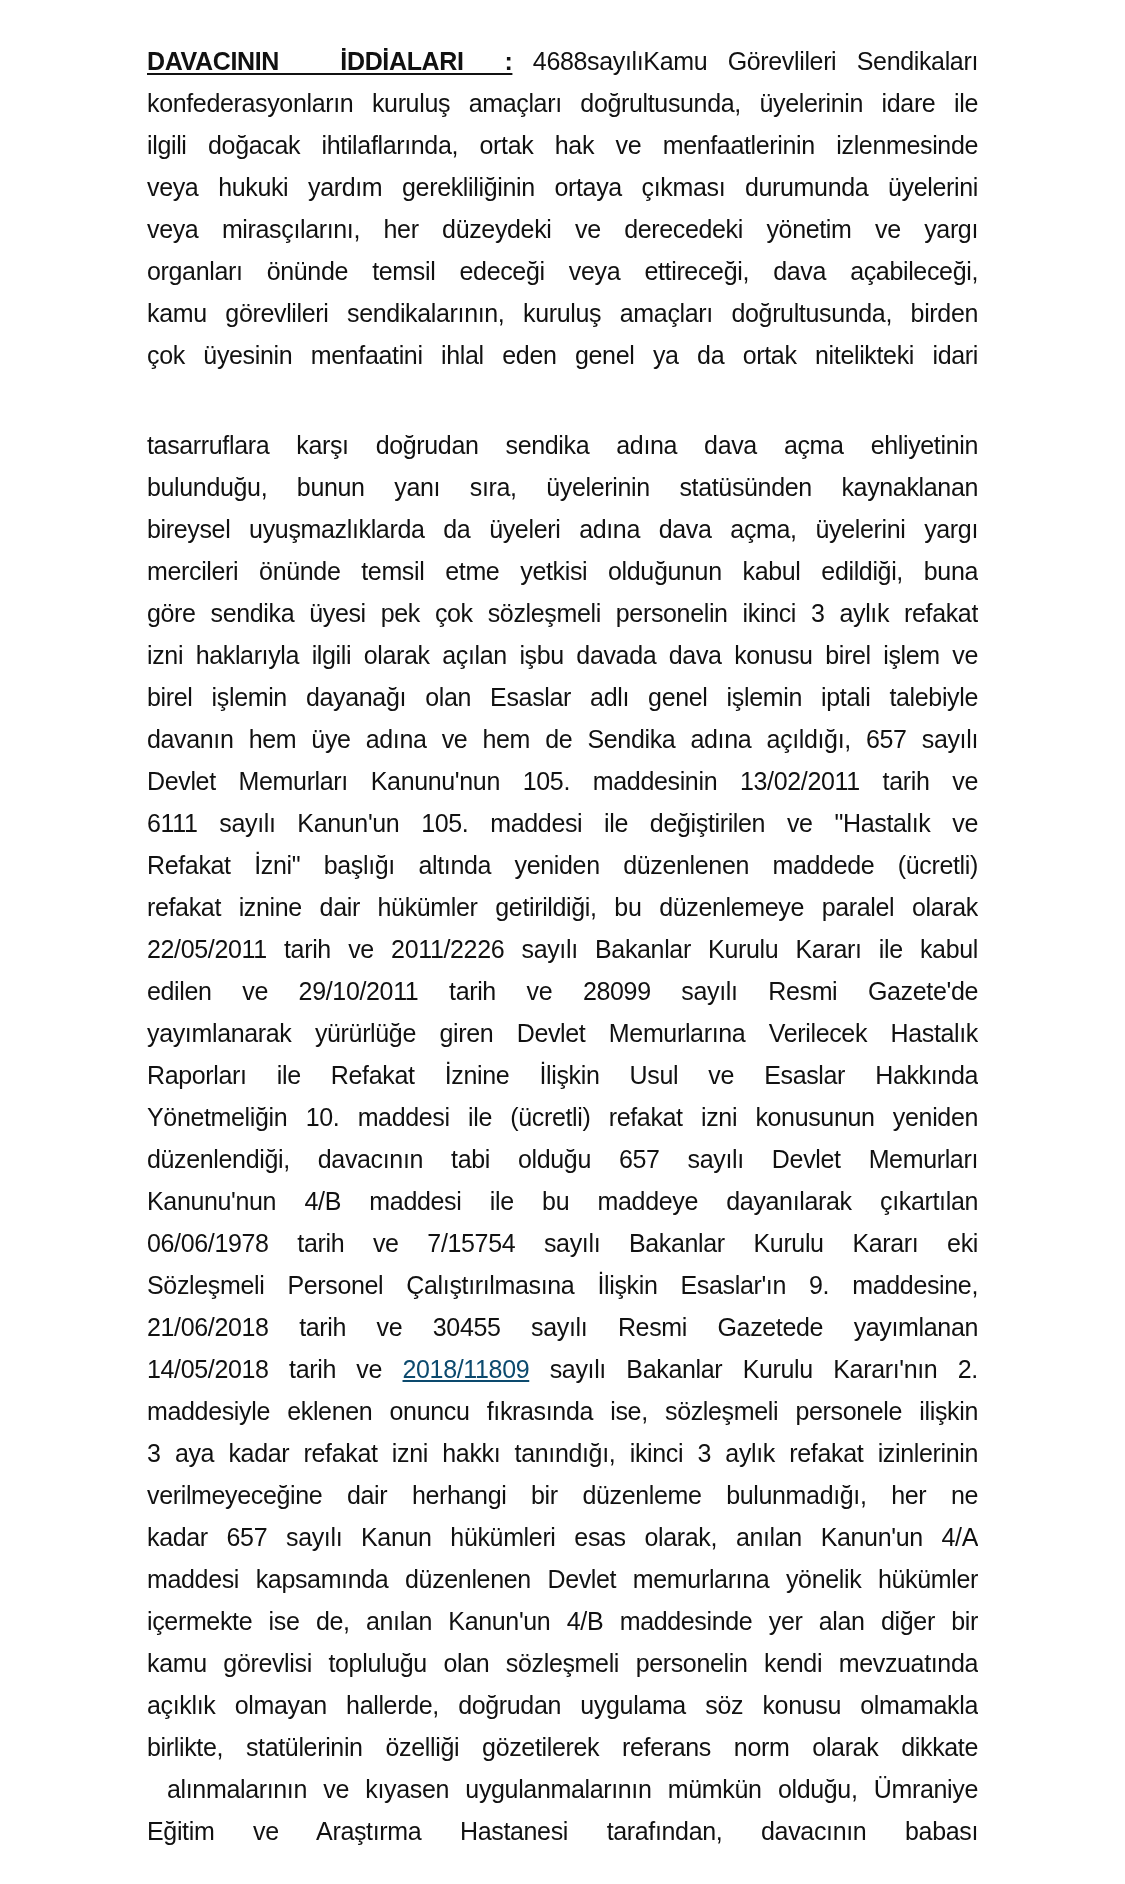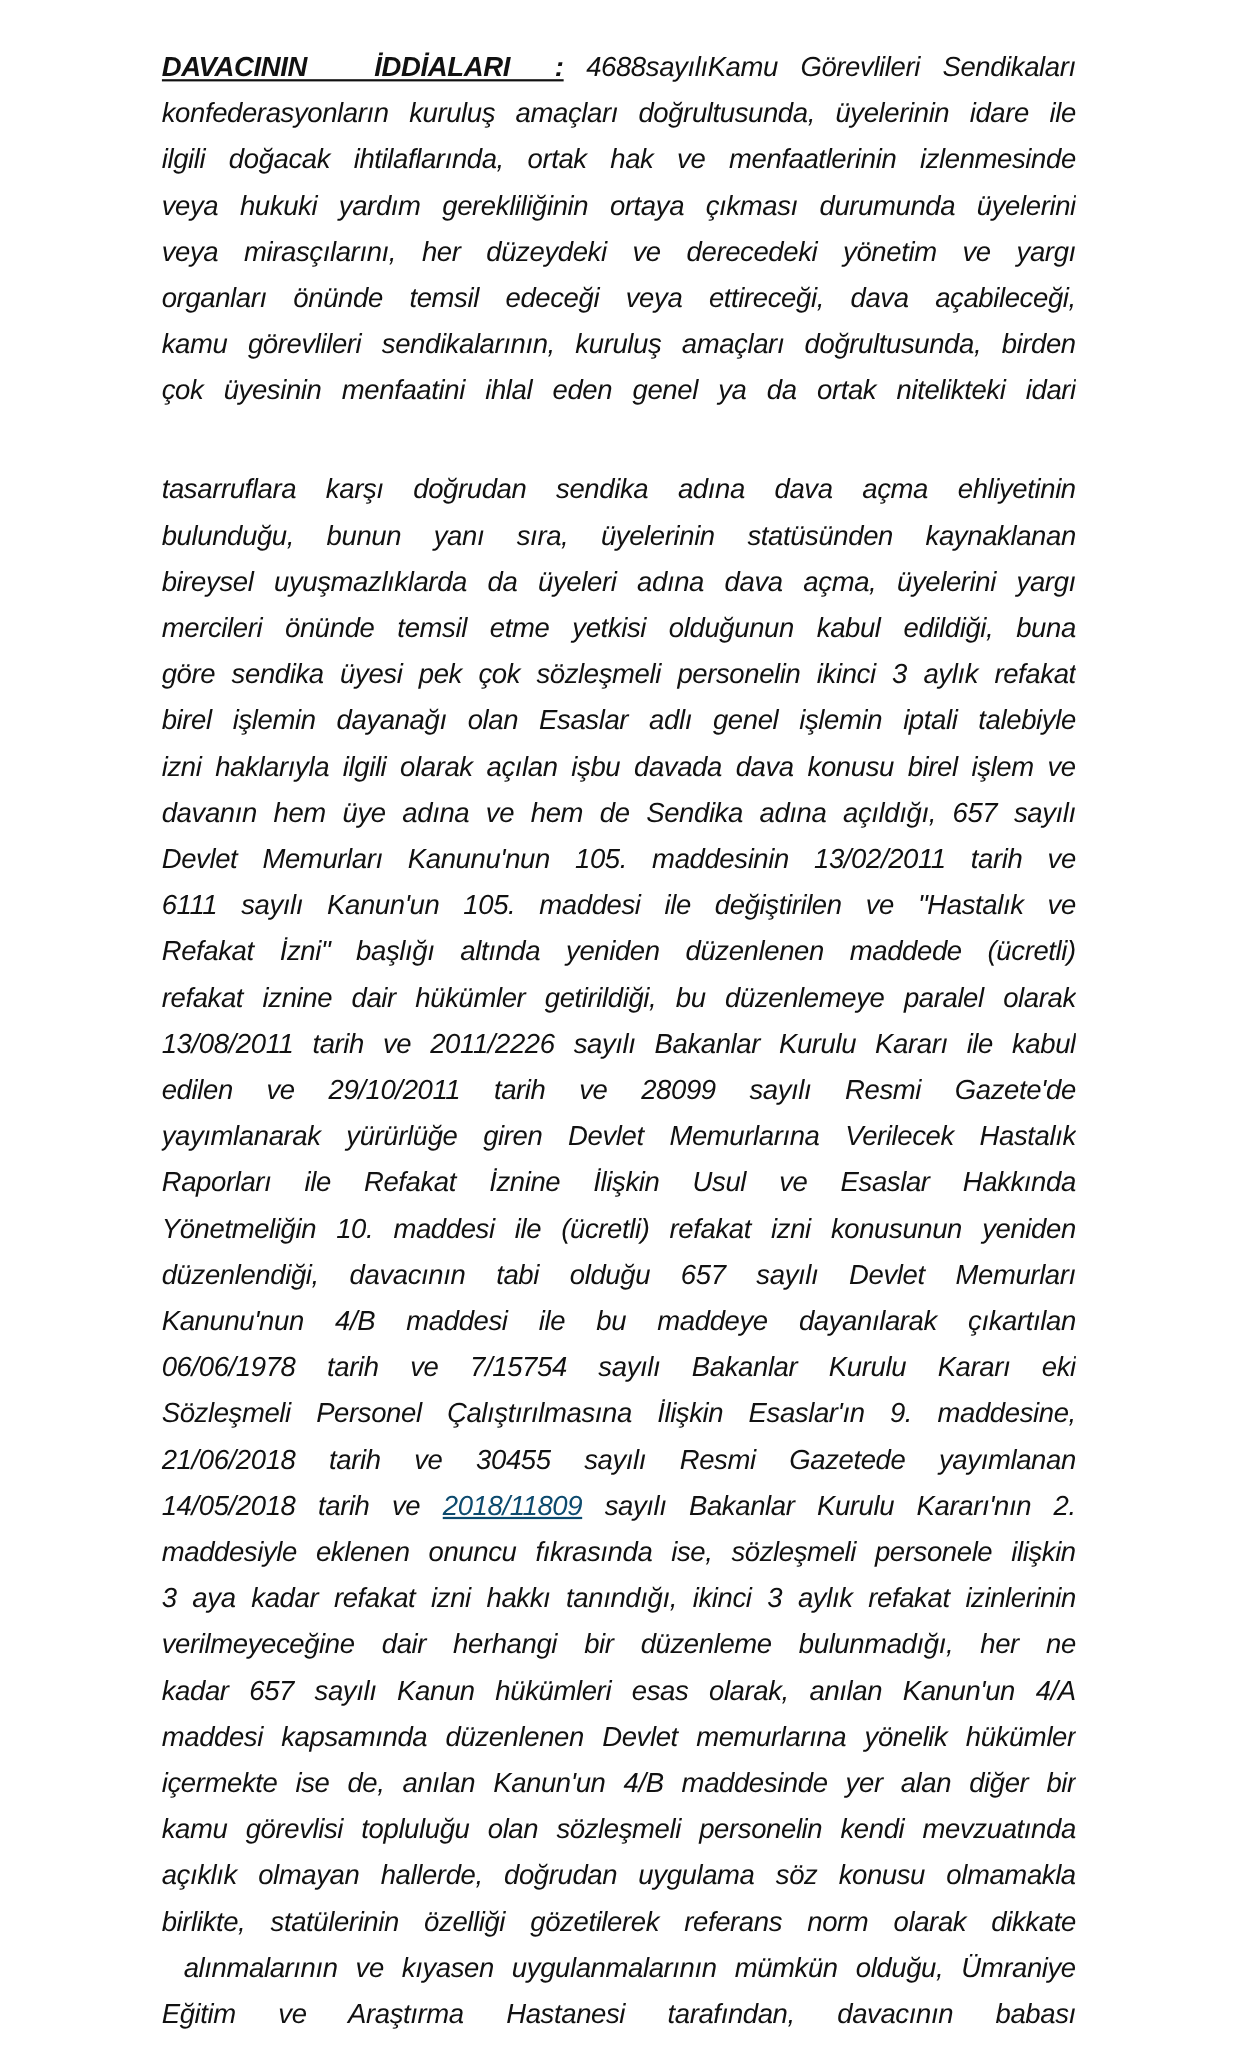--- a/index.html
+++ b/index.html
@@ -24,21 +24,20 @@
   }
   .line {
     display: block;
     height: 42px;
     line-height: 42px;
     white-space: nowrap;
     text-align: justify;
     text-align-last: justify;
     letter-spacing: -0.35px;
     word-spacing: 0px;
-    font-style: italic;
   }
   .heading {
     font-weight: bold;
     text-decoration: underline;
     text-decoration-thickness: 2px;
     text-underline-offset: 3px;
     white-space: pre;
   }
   .link {
     color: #1a1aee;
@@ -56,28 +55,28 @@
   <div class="line" style="white-space: normal; display: block; overflow: hidden;">veya hukuki yardım gerekliliğinin ortaya çıkması durumunda üyelerini</div>
   <div class="line" style="white-space: normal; display: block; overflow: hidden;">veya mirasçılarını, her düzeydeki ve derecedeki yönetim ve yargı</div>
   <div class="line" style="white-space: normal; display: block; overflow: hidden;">organları önünde temsil edeceği veya ettireceği, dava açabileceği,</div>
   <div class="line" style="white-space: normal; display: block; overflow: hidden;">kamu görevlileri sendikalarının, kuruluş amaçları doğrultusunda, birden</div>
   <div class="line" style="white-space: normal; display: block; overflow: hidden;">çok üyesinin menfaatini ihlal eden genel ya da ortak nitelikteki idari</div>
   <div class="line" style="white-space: normal; display: block; overflow: hidden; margin-top: 48px;">tasarruflara karşı doğrudan sendika adına dava açma ehliyetinin</div>
   <div class="line" style="white-space: normal; display: block; overflow: hidden;">bulunduğu, bunun yanı sıra, üyelerinin statüsünden kaynaklanan</div>
   <div class="line" style="white-space: normal; display: block; overflow: hidden;">bireysel uyuşmazlıklarda da üyeleri adına dava açma, üyelerini yargı</div>
   <div class="line" style="white-space: normal; display: block; overflow: hidden;">mercileri önünde temsil etme yetkisi olduğunun kabul edildiği, buna</div>
   <div class="line" style="white-space: normal; display: block; overflow: hidden;">göre sendika üyesi pek çok sözleşmeli personelin ikinci 3 aylık refakat</div>
+  <div class="line" style="white-space: normal; display: block; overflow: hidden;">izni haklarıyla ilgili olarak açılan işbu davada dava konusu birel işlem ve</div>
   <div class="line" style="white-space: normal; display: block; overflow: hidden;">birel işlemin dayanağı olan Esaslar adlı genel işlemin iptali talebiyle</div>
-  <div class="line" style="white-space: normal; display: block; overflow: hidden;">izni haklarıyla ilgili olarak açılan işbu davada dava konusu birel işlem ve</div>
   <div class="line" style="white-space: normal; display: block; overflow: hidden;">davanın hem üye adına ve hem de Sendika adına açıldığı, 657 sayılı</div>
   <div class="line" style="white-space: normal; display: block; overflow: hidden;">Devlet Memurları Kanunu'nun 105. maddesinin 13/02/2011 tarih ve</div>
   <div class="line" style="white-space: normal; display: block; overflow: hidden;">6111 sayılı Kanun'un 105. maddesi ile değiştirilen ve "Hastalık ve</div>
   <div class="line" style="white-space: normal; display: block; overflow: hidden;">Refakat İzni" başlığı altında yeniden düzenlenen maddede (ücretli)</div>
   <div class="line" style="white-space: normal; display: block; overflow: hidden;">refakat iznine dair hükümler getirildiği, bu düzenlemeye paralel olarak</div>
-  <div class="line" style="white-space: normal; display: block; overflow: hidden;">13/08/2011 tarih ve 2011/2226 sayılı Bakanlar Kurulu Kararı ile kabul</div>
+  <div class="line" style="white-space: normal; display: block; overflow: hidden;">22/05/2011 tarih ve 2011/2226 sayılı Bakanlar Kurulu Kararı ile kabul</div>
   <div class="line" style="white-space: normal; display: block; overflow: hidden;">edilen ve 29/10/2011 tarih ve 28099 sayılı Resmi Gazete'de</div>
   <div class="line" style="white-space: normal; display: block; overflow: hidden;">yayımlanarak yürürlüğe giren Devlet Memurlarına Verilecek Hastalık</div>
   <div class="line" style="white-space: normal; display: block; overflow: hidden;">Raporları ile Refakat İznine İlişkin Usul ve Esaslar Hakkında</div>
   <div class="line" style="white-space: normal; display: block; overflow: hidden;">Yönetmeliğin 10. maddesi ile (ücretli) refakat izni konusunun yeniden</div>
   <div class="line" style="white-space: normal; display: block; overflow: hidden;">düzenlendiği, davacının tabi olduğu 657 sayılı Devlet Memurları</div>
   <div class="line" style="white-space: normal; display: block; overflow: hidden;">Kanunu'nun 4/B maddesi ile bu maddeye dayanılarak çıkartılan</div>
   <div class="line" style="white-space: normal; display: block; overflow: hidden;">06/06/1978 tarih ve 7/15754 sayılı Bakanlar Kurulu Kararı eki</div>
   <div class="line" style="white-space: normal; display: block; overflow: hidden;">Sözleşmeli Personel Çalıştırılmasına İlişkin Esaslar'ın 9. maddesine,</div>
   <div class="line" style="white-space: normal; display: block; overflow: hidden;">21/06/2018 tarih ve 30455 sayılı Resmi Gazetede yayımlanan</div>
   <div class="line" style="white-space: normal; display: block; overflow: hidden;"><span>14/05/2018 tarih ve</span> <a class="link" style="color: #0c4a6e;">2018/11809</a> <span>sayılı Bakanlar Kurulu Kararı'nın 2.</span></div>

